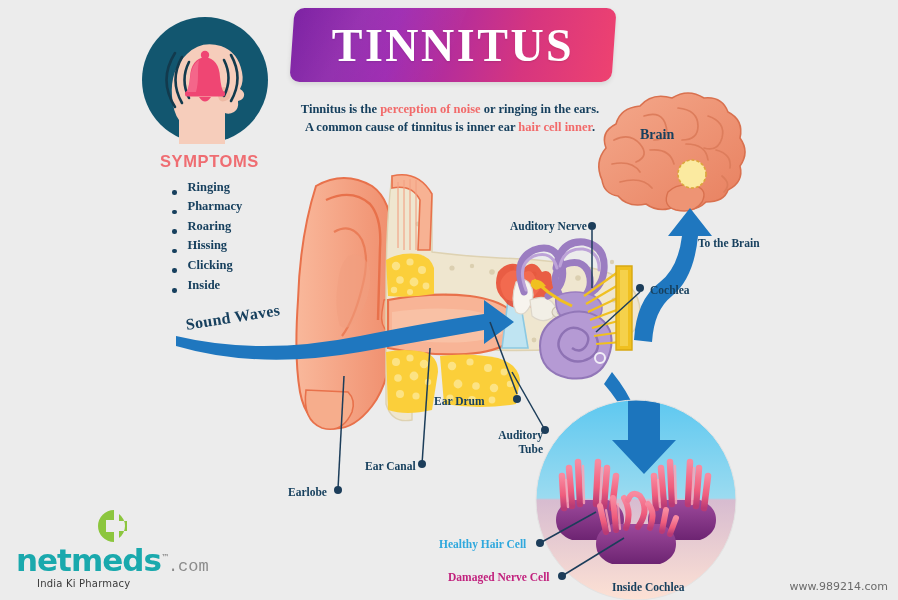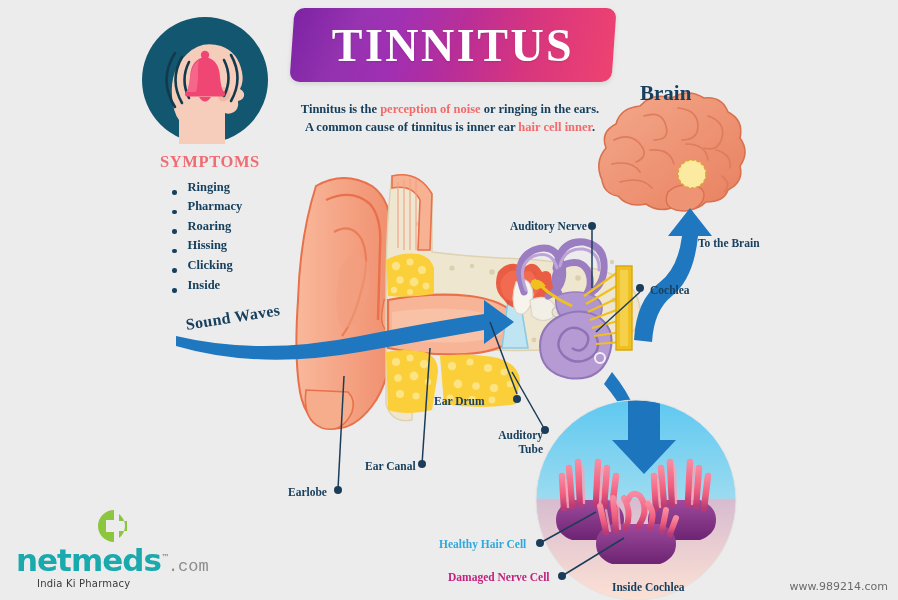--- a/index.html
+++ b/index.html
@@ -46,41 +46,41 @@
   }
   .hl { color:#f26a6a; }
 
   
   .head-badge { position:absolute; left:141px; top:16px; width:128px; height:128px; }
 
   
   .symptoms-title {
     position:absolute; left:160px; top:152px;
     font-size:16.5px; font-weight:bold; color:#ef6d72;
-    letter-spacing:.6px; font-family:Liberation Serif, serif;
+    letter-spacing:.6px; font-family:Liberation Sans, sans-serif;
   }
   .symptoms-list { position:absolute; left:172px; top:175px; width:150px; }
   .sym-item {
     display:flex; align-items:flex-end; height:19.6px;
     font-size:12.5px; font-weight:bold; color:#17405e;
     font-family:"Liberation Serif", serif;
   }
   .sym-dot {
     width:4.5px; height:4.5px; border-radius:50%; background:#17405e;
     margin-right:11px; flex:none;
   }
 
   
   .lbl {
     position:absolute; font-size:11.5px; font-weight:bold; color:#17405e;
     font-family:"Liberation Serif", serif; white-space:nowrap; line-height:1.25;
   }
   .lbl.cyan { color:#2fa8dd; }
   .lbl.magenta { color:#c2227e; }
-  .lbl.brain-ttl { font-size:21px; }
+  .lbl.brain-ttl { font-size:14px;margin-top:46px; }
 
   .dot {
     position:absolute; width:8px; height:8px; border-radius:50%;
     background:#1c3d5a;
   }
 
   .sound-waves {
     position:absolute; left:186px; top:316px;
     font-size:16px; font-weight:bold; color:#17405e;
     font-family:"Liberation Serif", serif;

